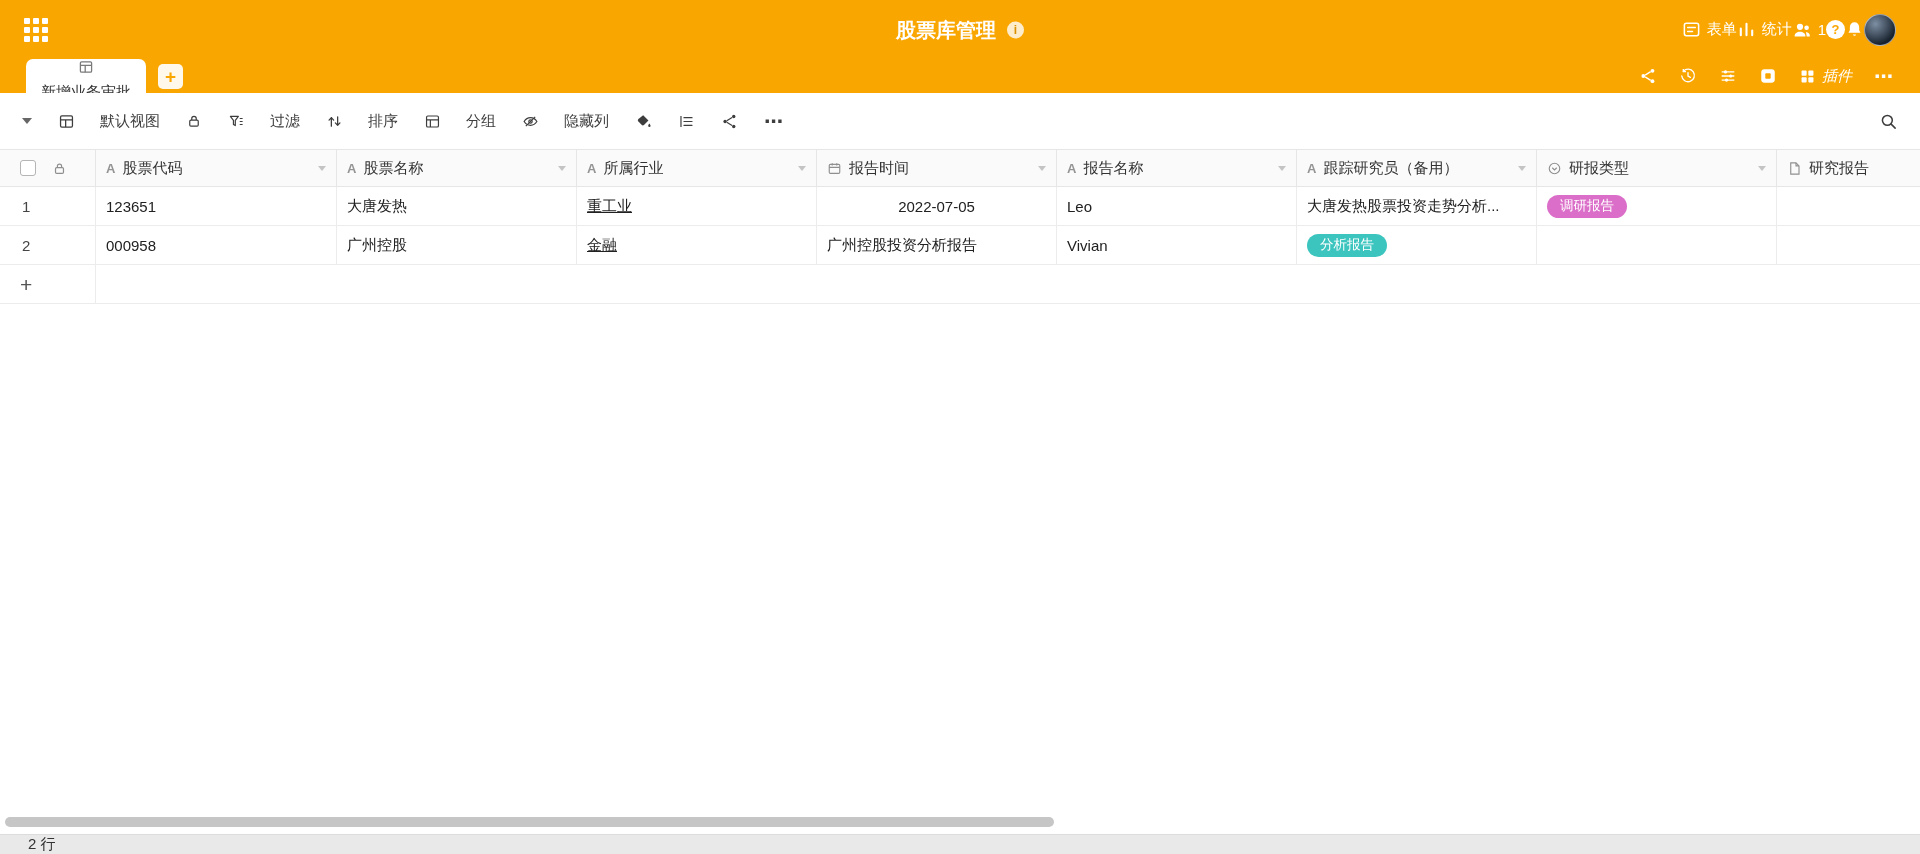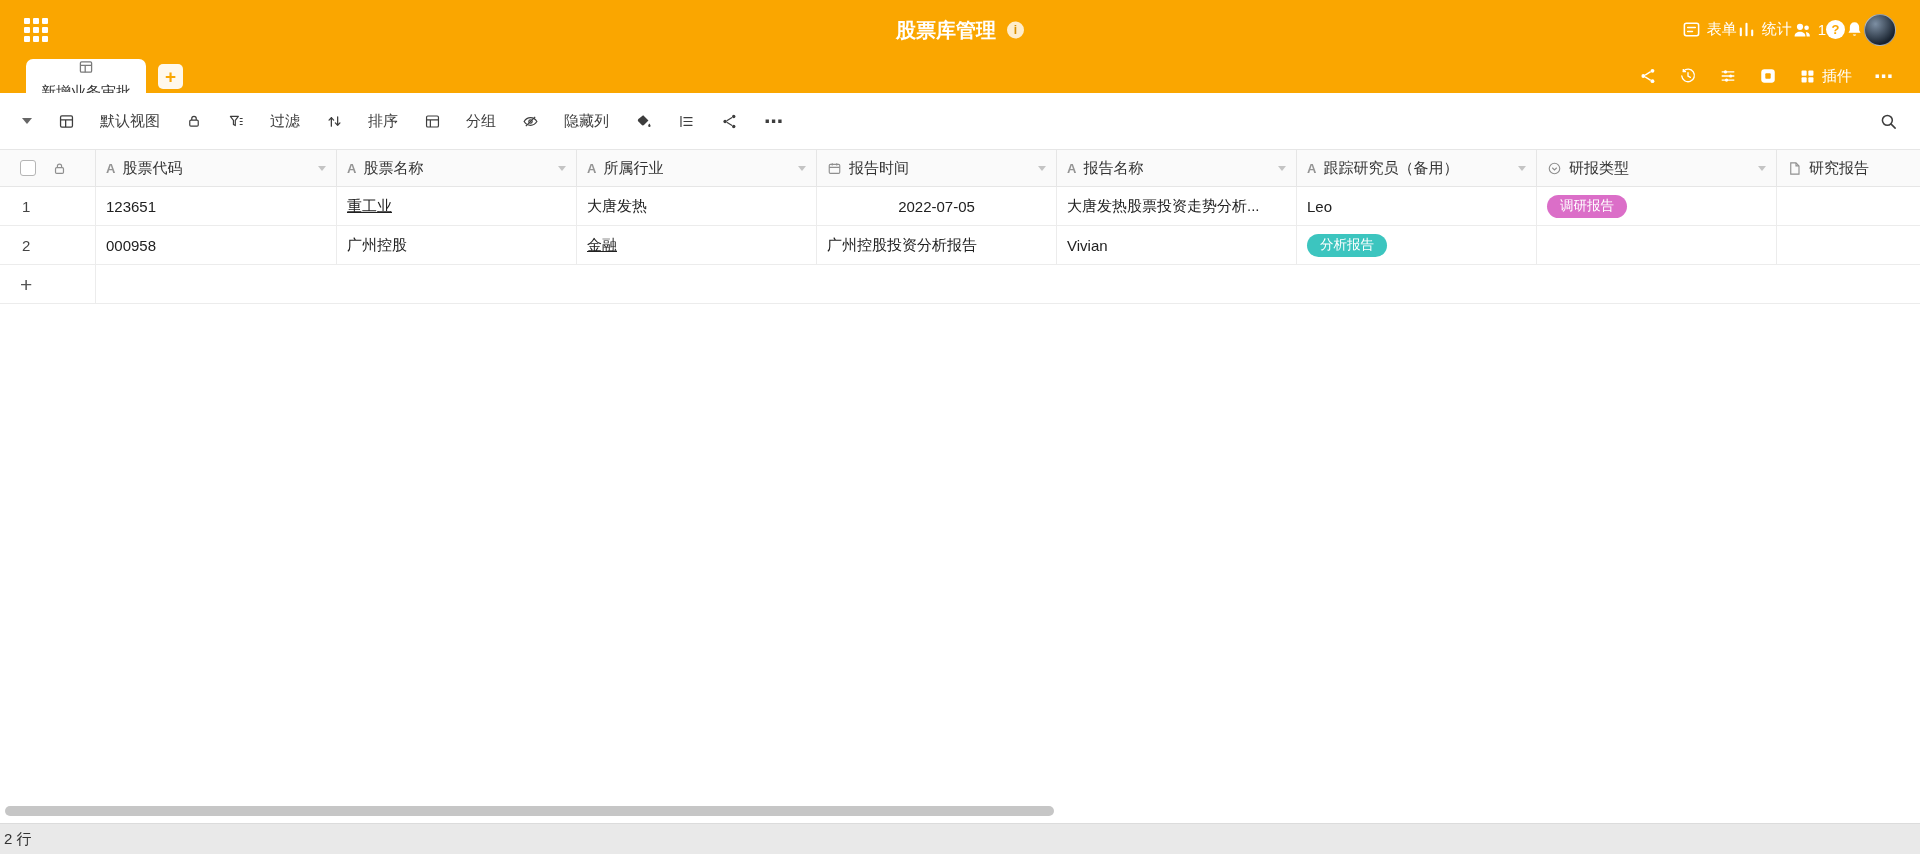--- a/index.html
+++ b/index.html
@@ -33,21 +33,21 @@
 
   
   .tabbar{height:34px;flex:none;background:var(--brand);display:flex;align-items:center;padding-left:26px;}
   .tab-active{align-self:flex-end;height:34px;background:#fff;border-radius:7px 7px 0 0;
     display:flex;align-items:center;gap:8px;padding:0 15px;font-size:15px;color:#333;cursor:pointer;flex-direction:column;}
   .tab-active .tab-ic{color:#7a7a7a;}
   .caret{width:0;height:0;border-left:5px solid transparent;border-right:5px solid transparent;border-top:6px solid #666;}
   .caret.sm{border-left-width:4px;border-right-width:4px;border-top-width:5px;border-top-color:#9a9a9a;}
   .add-table-btn{width:25px;height:25px;margin-left:12px;border-radius:5px;background:rgba(255,255,255,.92);
     color:var(--brand);font-size:19px;font-weight:bold;line-height:1;display:flex;align-items:center;justify-content:center;cursor:pointer;}
-  .tabbar-right{margin-left:auto;display:flex;align-items:center;gap:22px;padding-right:26px;color:#fff;}
+  .tabbar-right{margin-left:auto;display:flex;align-items:center;gap:22px;padding-right:26px;color:#fff;font-style:italic;}
   .tabbar-right .ic{cursor:pointer;color:#fff;}
   .plugins{display:flex;align-items:center;gap:6px;font-size:15px;cursor:pointer;color:#fff;}
   .more-dots{font-size:19px;font-weight:bold;letter-spacing:1px;line-height:1;cursor:pointer;}
 
   
   .toolbar{height:56px;flex:none;background:#fff;display:flex;align-items:center;padding:0 22px;gap:26px;
     color:#3d3d3d;font-size:15px;}
   .tool{display:flex;align-items:center;gap:25px;cursor:pointer;color:#3d3d3d;}
   .toolbar .more-dots{color:#3d3d3d;}
   .toolbar .search{margin-left:auto;}
@@ -78,22 +78,22 @@
 
   .add-row{display:flex;height:39px;border-bottom:1px solid var(--row-border);cursor:pointer;}
   .add-row .rn{width:96px;flex:none;display:flex;align-items:center;padding-left:20px;border-right:1px solid var(--row-border);}
   .plus-glyph{font-size:21px;color:#555;line-height:1;}
 
   .empty-space{flex:1;background:#fff;}
 
   
   .hscrollbar{flex:none;height:10px;margin:0 0 7px 5px;cursor:pointer;}
   .hscroll-thumb{width:1049px;height:10px;border-radius:5px;background:#c6c6c6;cursor:grab;}
-  .statusbar{flex:none;height:31px;background:#e9e9e9;border-top:1px solid #dcdcdc;
-    display:flex;align-items:center;padding-left:4px;font-size:15px;color:#333;}
+  .statusbar{flex:none;height:20px;background:#e9e9e9;border-top:1px solid #dcdcdc;
+    display:flex;align-items:center;padding-left:28px;font-size:15px;color:#333;}
 </style>
 </head>
 <body>
 
 <header class="topbar">
   <div class="apps-grid">
     <span></span>
       <span></span>
       <span></span>
       <span></span>
@@ -360,33 +360,33 @@
     </div>
 
     <div class="grid-row">
       <div class="rownum-cell">
           <span>1</span>
         </div>
       <div class="cell w0">
           <span>123651</span>
         </div>
       <div class="cell">
+          <span>大唐发热</span>
+        </div>
+      <div class="cell">
           <span class="u">重工业</span>
-        </div>
-      <div class="cell">
-          <span>大唐发热</span>
         </div>
       <div class="cell right">
           <span>2022-07-05</span>
         </div>
       <div class="cell">
+          <span>Leo</span>
+        </div>
+      <div class="cell">
           <span class="trunc">大唐发热股票投资走势分析...</span>
-        </div>
-      <div class="cell">
-          <span>Leo</span>
         </div>
       <div class="cell">
         <span class="pill" style="background-color: rgb(219, 110, 200);">调研报告</span>
       </div>
       <div class="cell"></div>
     </div>
 
     <div class="grid-row">
       <div class="rownum-cell">
           <span>2</span>

